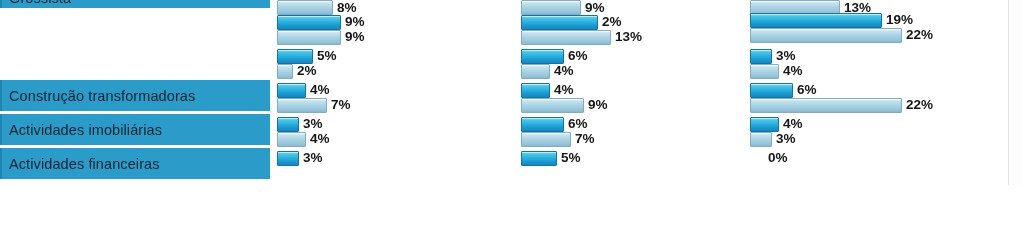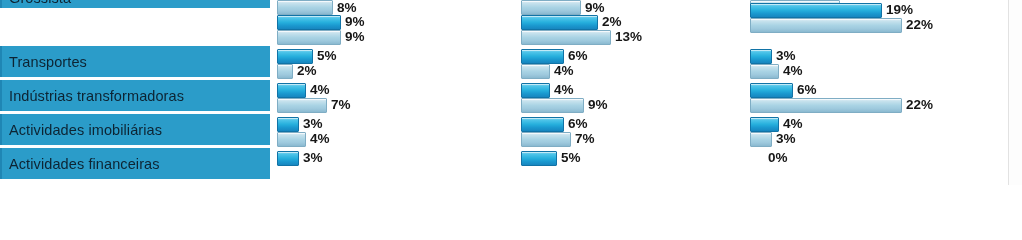--- a/index.html
+++ b/index.html
@@ -71,26 +71,23 @@
 
 <div id="chart-root">
 
   <div class="cat-panel">
 
     <div class="cat-cell" style="top:-12px;height:20px;">
       <span class="cat-label">Grossista</span>
     </div>
 
 
-    <div class="cat-cell" style="top:46px;height:31px;">
-      <span class="cat-label">Transportes</span>
-    </div>
 
     <div class="cat-cell" style="top:80px;height:31px;">
-      <span class="cat-label">Indústrias transformadoras</span>
+      <span class="cat-label">Construção transformadoras</span>
     </div>
 
     <div class="cat-cell" style="top:148px;height:31px;">
       <span class="cat-label">Actividades financeiras</span>
     </div>
 
     <div class="cat-cell" style="top:114px;height:31px;">
       <span class="cat-label">Actividades imobiliárias</span>
     </div>
   </div>
@@ -177,21 +174,21 @@
     </div>
   </div>
 
   <div class="plot" style="left:750px;width:250px;">
 
     <div class="rowband" style="top:-12px;height:24px;">
       <div class="bar s2" style="left:0;top:12px;width:88px;"></div>
       <span class="vlabel" style="left:94px;top:13px;">13%</span>
     </div>
 
-    <div class="rowband" style="top:2px;height:31px;">
+    <div class="rowband" style="top:12px;height:31px;">
       <div class="bar s1" style="left:0;top:1px;width:130px;"></div>
       <span class="vlabel" style="left:136px;top:1px;">19%</span>
       <div class="bar s2" style="left:0;top:16px;width:150px;"></div>
       <span class="vlabel" style="left:156px;top:16px;">22%</span>
     </div>
 
     <div class="rowband" style="top:48px;height:31px;">
       <div class="bar s1" style="left:0;top:1px;width:20px;"></div>
       <span class="vlabel" style="left:26px;top:1px;">3%</span>
       <div class="bar s2" style="left:0;top:16px;width:27px;"></div>

